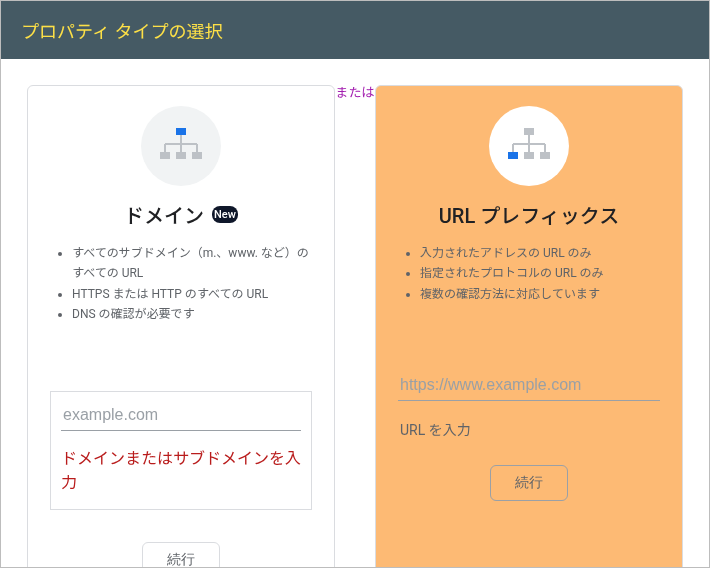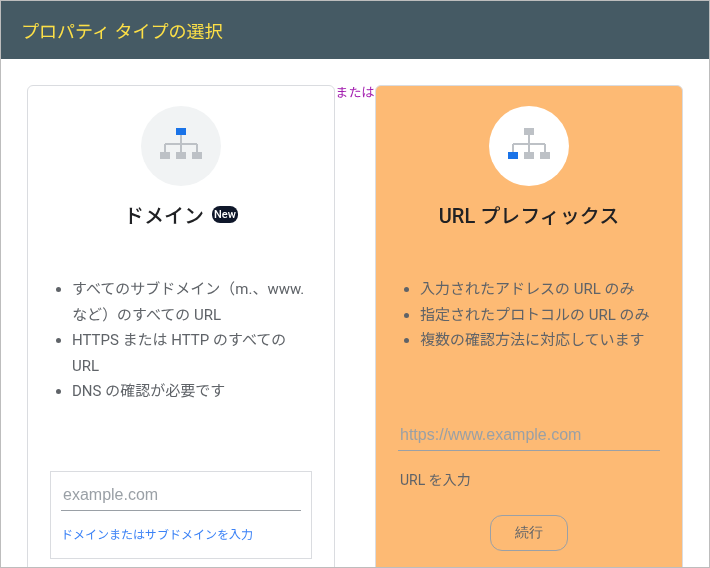--- a/index.html
+++ b/index.html
@@ -67,26 +67,25 @@
     background: #0f172a;
     color: #fff;
     font-size: 11px;
     padding: 2px 2px;
     border-radius: 8px;
     font-weight: 500;
   }
   .bullets {
     list-style: disc;
     padding-left: 22px;
-    font-size: 15px;
+    font-size: 12px;
     color: #5f6368;
     line-height: 1.7;
     align-self: stretch;
     margin-bottom: 26px;
-    margin-top: 34px;
   }
   .card.right .bullets { color: #5f6368; }
   .input-wrap {
     align-self: stretch;
     margin-bottom: 6px;
     margin-top: 40px;
   }
   .text-input {
     width: 100%;
     border: none;
@@ -96,40 +95,40 @@
     padding: 6px 2px;
     color: #3c4043;
     outline: none;
   }
   .card.left .input-wrap {
     border: 1px solid #dadce0;
     border-radius: 0;
     padding: 8px 10px 16px 10px;
   }
   .card.left .helper {
-    font-size: 12px;
-    color: #3b82f6;
+    font-size: 16px;
+    color: #b91c1c;
     margin-top: 14px;
   }
   .card.right .helper {
     font-size: 14px;
     color: #5f6368;
     margin-top: 12px;
     align-self: stretch;
     padding-left: 2px;
   }
   .text-input::placeholder { color: #9aa0a6; }
   .continue-btn {
     margin-top: 26px;
     border: 1px solid #dadce0;
     background: #fff;
     color: #5f6368;
     font-size: 14px;
     padding: 8px 24px;
-    border-radius: 12px;
+    border-radius: 6px;
     cursor: pointer;
   }
   .card.right .continue-btn {
     background: transparent;
     border: 1px solid #9aa0a6;
     color: #5f6368;
   }
   .footer {
     display: flex;
     justify-content: flex-end;

